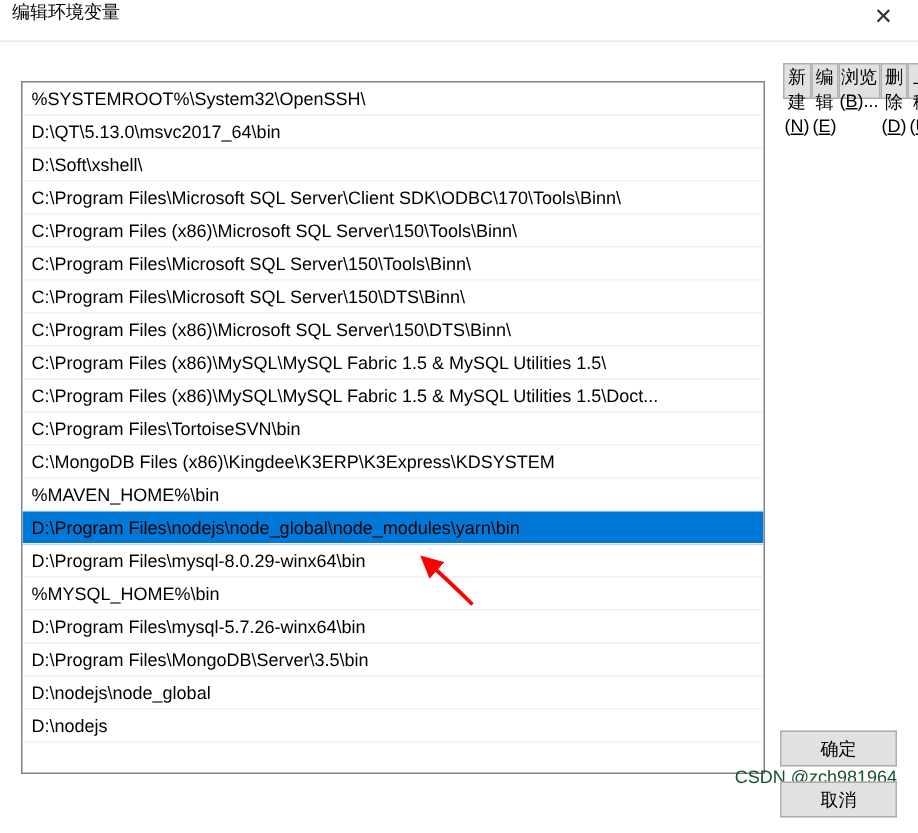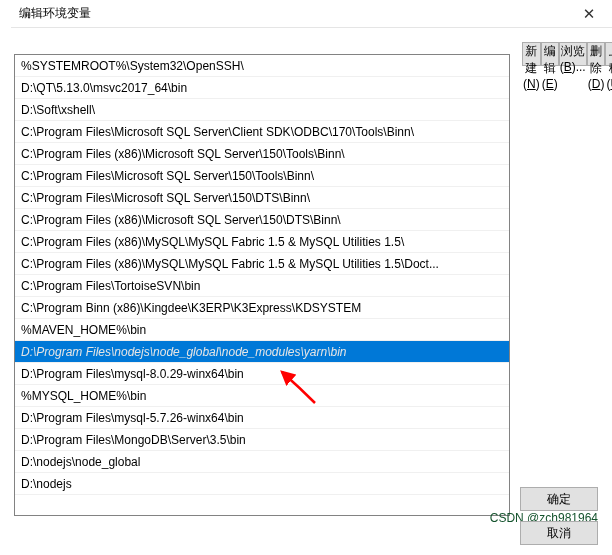--- a/index.html
+++ b/index.html
@@ -8,24 +8,23 @@
       font-size: 12px;
       background: #fff;
       width: 612px;
       height: 555px;
       overflow: hidden;
       position: relative;
     }
     .titlebar {
       height: 28px;
       display: flex;
-      align-items: center;
+      align-items: flex-start;
       padding: 0 8px;
       border-bottom: 1px solid #e5e5e5;
-      margin-left: 11px;
     }
     .titlebar-title { flex: 1; font-size: 12px; color: #000; }
     .close-btn {
       width: 30px; height: 22px;
       display: flex;
       align-items: center;
       justify-content: center;
       font-size: 15px;
       color: #333;
       cursor: pointer;
@@ -51,22 +50,21 @@
       font-size: 12px;
       color: #000;
       white-space: nowrap;
       overflow: hidden;
       text-overflow: ellipsis;
       border-bottom: 1px solid #f0f0f0;
       cursor: default;
     }
     .list-item.selected {
       background: #0078d7;
-      color: #e5e5e5;
-      font-style: italic;
+      color: #000000;
     }
     .side-buttons {
       width: 88px;
       padding-left: 12px;
       display: flex;
       flex-direction: row;
     }
     .btn {
       width: 76px;
       height: 24px;
@@ -120,21 +118,21 @@
       <div class="list-item">D:\QT\5.13.0\msvc2017_64\bin</div>
       <div class="list-item">D:\Soft\xshell\</div>
       <div class="list-item">C:\Program Files\Microsoft SQL Server\Client SDK\ODBC\170\Tools\Binn\</div>
       <div class="list-item">C:\Program Files (x86)\Microsoft SQL Server\150\Tools\Binn\</div>
       <div class="list-item">C:\Program Files\Microsoft SQL Server\150\Tools\Binn\</div>
       <div class="list-item">C:\Program Files\Microsoft SQL Server\150\DTS\Binn\</div>
       <div class="list-item">C:\Program Files (x86)\Microsoft SQL Server\150\DTS\Binn\</div>
       <div class="list-item">C:\Program Files (x86)\MySQL\MySQL Fabric 1.5 &amp; MySQL Utilities 1.5\</div>
       <div class="list-item">C:\Program Files (x86)\MySQL\MySQL Fabric 1.5 &amp; MySQL Utilities 1.5\Doct...</div>
       <div class="list-item">C:\Program Files\TortoiseSVN\bin</div>
-      <div class="list-item">C:\Program Binn (x86)\Kingdee\K3ERP\K3Express\KDSYSTEM</div>
+      <div class="list-item">C:\MongoDB Files (x86)\Kingdee\K3ERP\K3Express\KDSYSTEM</div>
       <div class="list-item">%MAVEN_HOME%\bin</div>
       <div class="list-item selected">D:\Program Files\nodejs\node_global\node_modules\yarn\bin</div>
       <div class="list-item">D:\Program Files\mysql-8.0.29-winx64\bin</div>
       <div class="list-item">%MYSQL_HOME%\bin</div>
       <div class="list-item">D:\Program Files\mysql-5.7.26-winx64\bin</div>
       <div class="list-item">D:\Program Files\MongoDB\Server\3.5\bin</div>
       <div class="list-item">D:\nodejs\node_global</div>
       <div class="list-item">D:\nodejs</div>
     </div>
   <div class="side-buttons">

